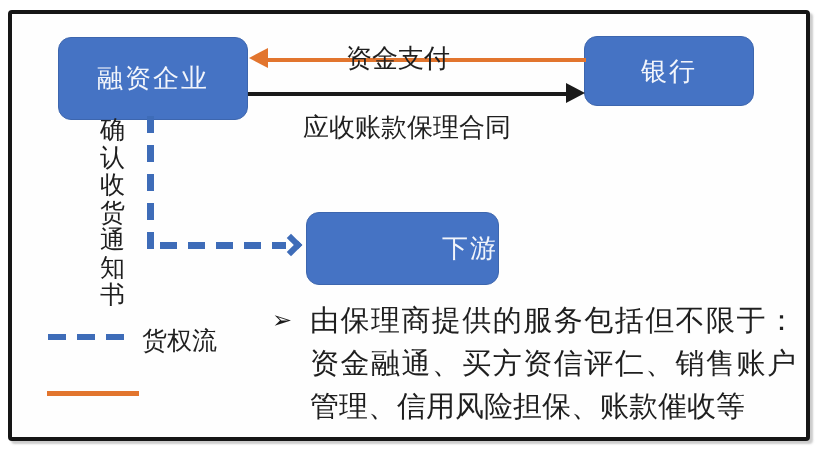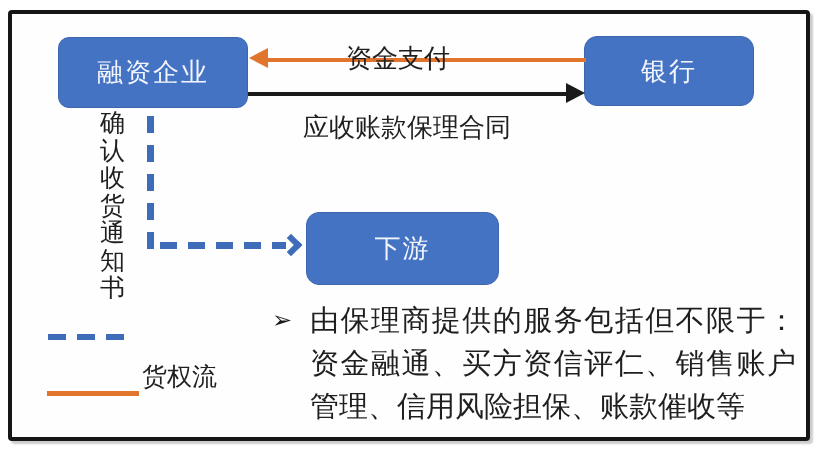--- a/index.html
+++ b/index.html
@@ -72,21 +72,21 @@
   }
   .chevron {
     position: absolute;
     width: 16px; height: 16px;
     border-top: 6px solid #3E6CB8;
     border-right: 6px solid #3E6CB8;
     transform: rotate(45deg);
   }
   .vertical-label {
     position: absolute;
-    left: 97px; top: 109px;
+    left: 97px; top: 116px;
     width: 31px;
     font-size: 25px;
     line-height: 27.5px;
     color: #1F1F1F;
     text-align: center;
     word-break: break-all;
   }
   .legend-dash-sample {
     position: absolute;
     left: 48px; top: 334px;
@@ -127,47 +127,47 @@
     text-align: justify;
   }
 </style>
 </head>
 <body>
 
 <div class="canvas">
 
   <div class="frame"></div>
 
-  <div class="node" style="left:58px; top:37px; width:190px; height:71px;border-radius:11px;">
+  <div class="node" style="left:58px; top:37px; width:190px; height:83px;">
     <span class="node-label">融资企业</span>
   </div>
 
   <div class="node" style="left:584px; top:36px; width:170px; height:70px;">
     <span class="node-label">银行</span>
   </div>
 
-  <div class="node" style="left:306px; top:212px; width:193px; height:73px;">
+  <div class="node" style="left:306px; top:212px; width:193px; height:73px;justify-content:flex-end;">
     <span class="node-label">下游</span>
   </div>
 
   <div class="hline line-orange" style="left:266px; top:58px; width:320px;"></div>
   <div class="tri tri-left" style="left:249px; top:48px;"></div>
   <div class="edge-label" style="left:346px; top:17px;margin-top:24px;">资金支付</div>
 
   <div class="hline line-black" style="left:248px; top:92px; width:320px;"></div>
   <div class="tri tri-right" style="left:566px; top:83px;"></div>
   <div class="edge-label" style="left:303px; top:110px;">应收账款保理合同</div>
 
   <div class="vdash" style="left:147px; top:116px; height:133px;"></div>
   <div class="hdash" style="left:160px; top:242px; width:126px;"></div>
   <div class="chevron" style="left:283px; top:237px;"></div>
   <div class="vertical-label">确认收货通知书</div>
 
   <div class="legend-dash-sample"></div>
-  <div class="legend-label" style="left:142px; top:324px;margin-top:36px;">货权流</div>
+  <div class="legend-label" style="left:142px; top:324px;">货权流</div>
 
   <div class="legend-solid-sample"></div>
 
   <div class="note">
     <div class="note-marker">➢</div>
     <div class="note-text">由保理商提供的服务包括但不限于：资金融通、买方资信评仁、销售账户管理、信用风险担保、账款催收等</div>
   </div>
 
 </div>
 

